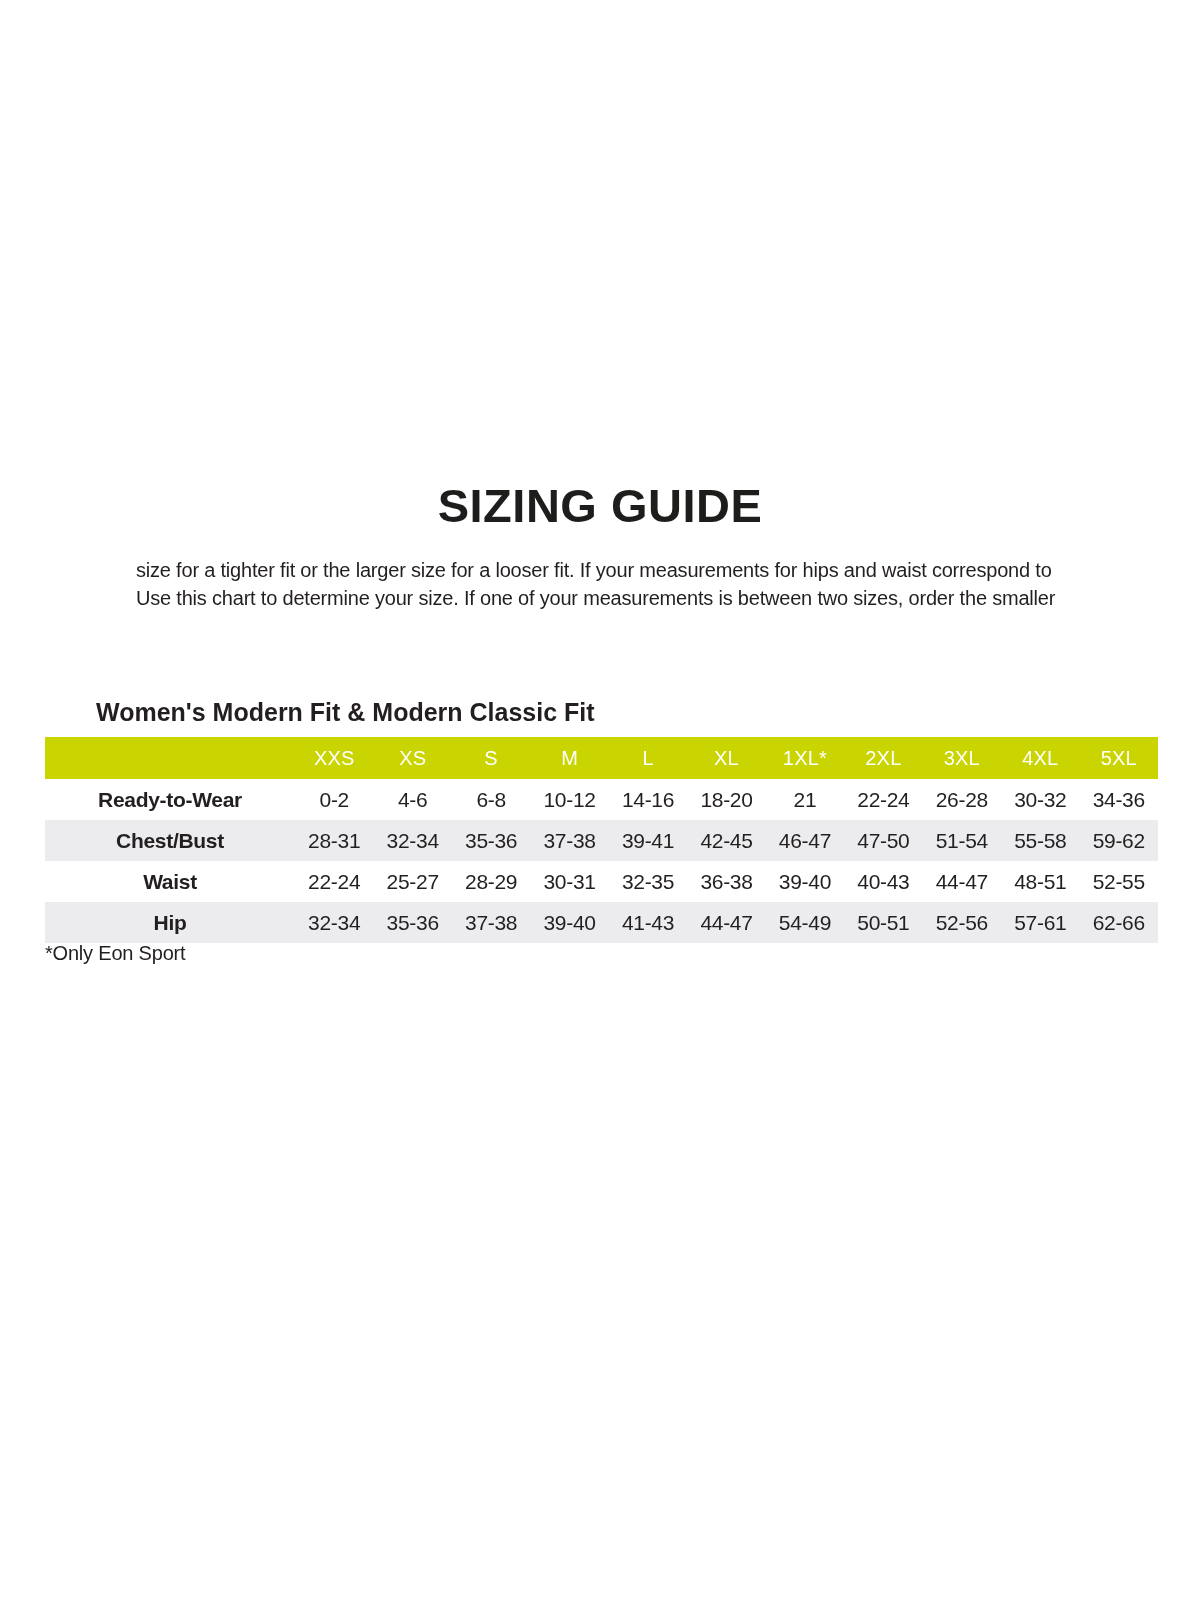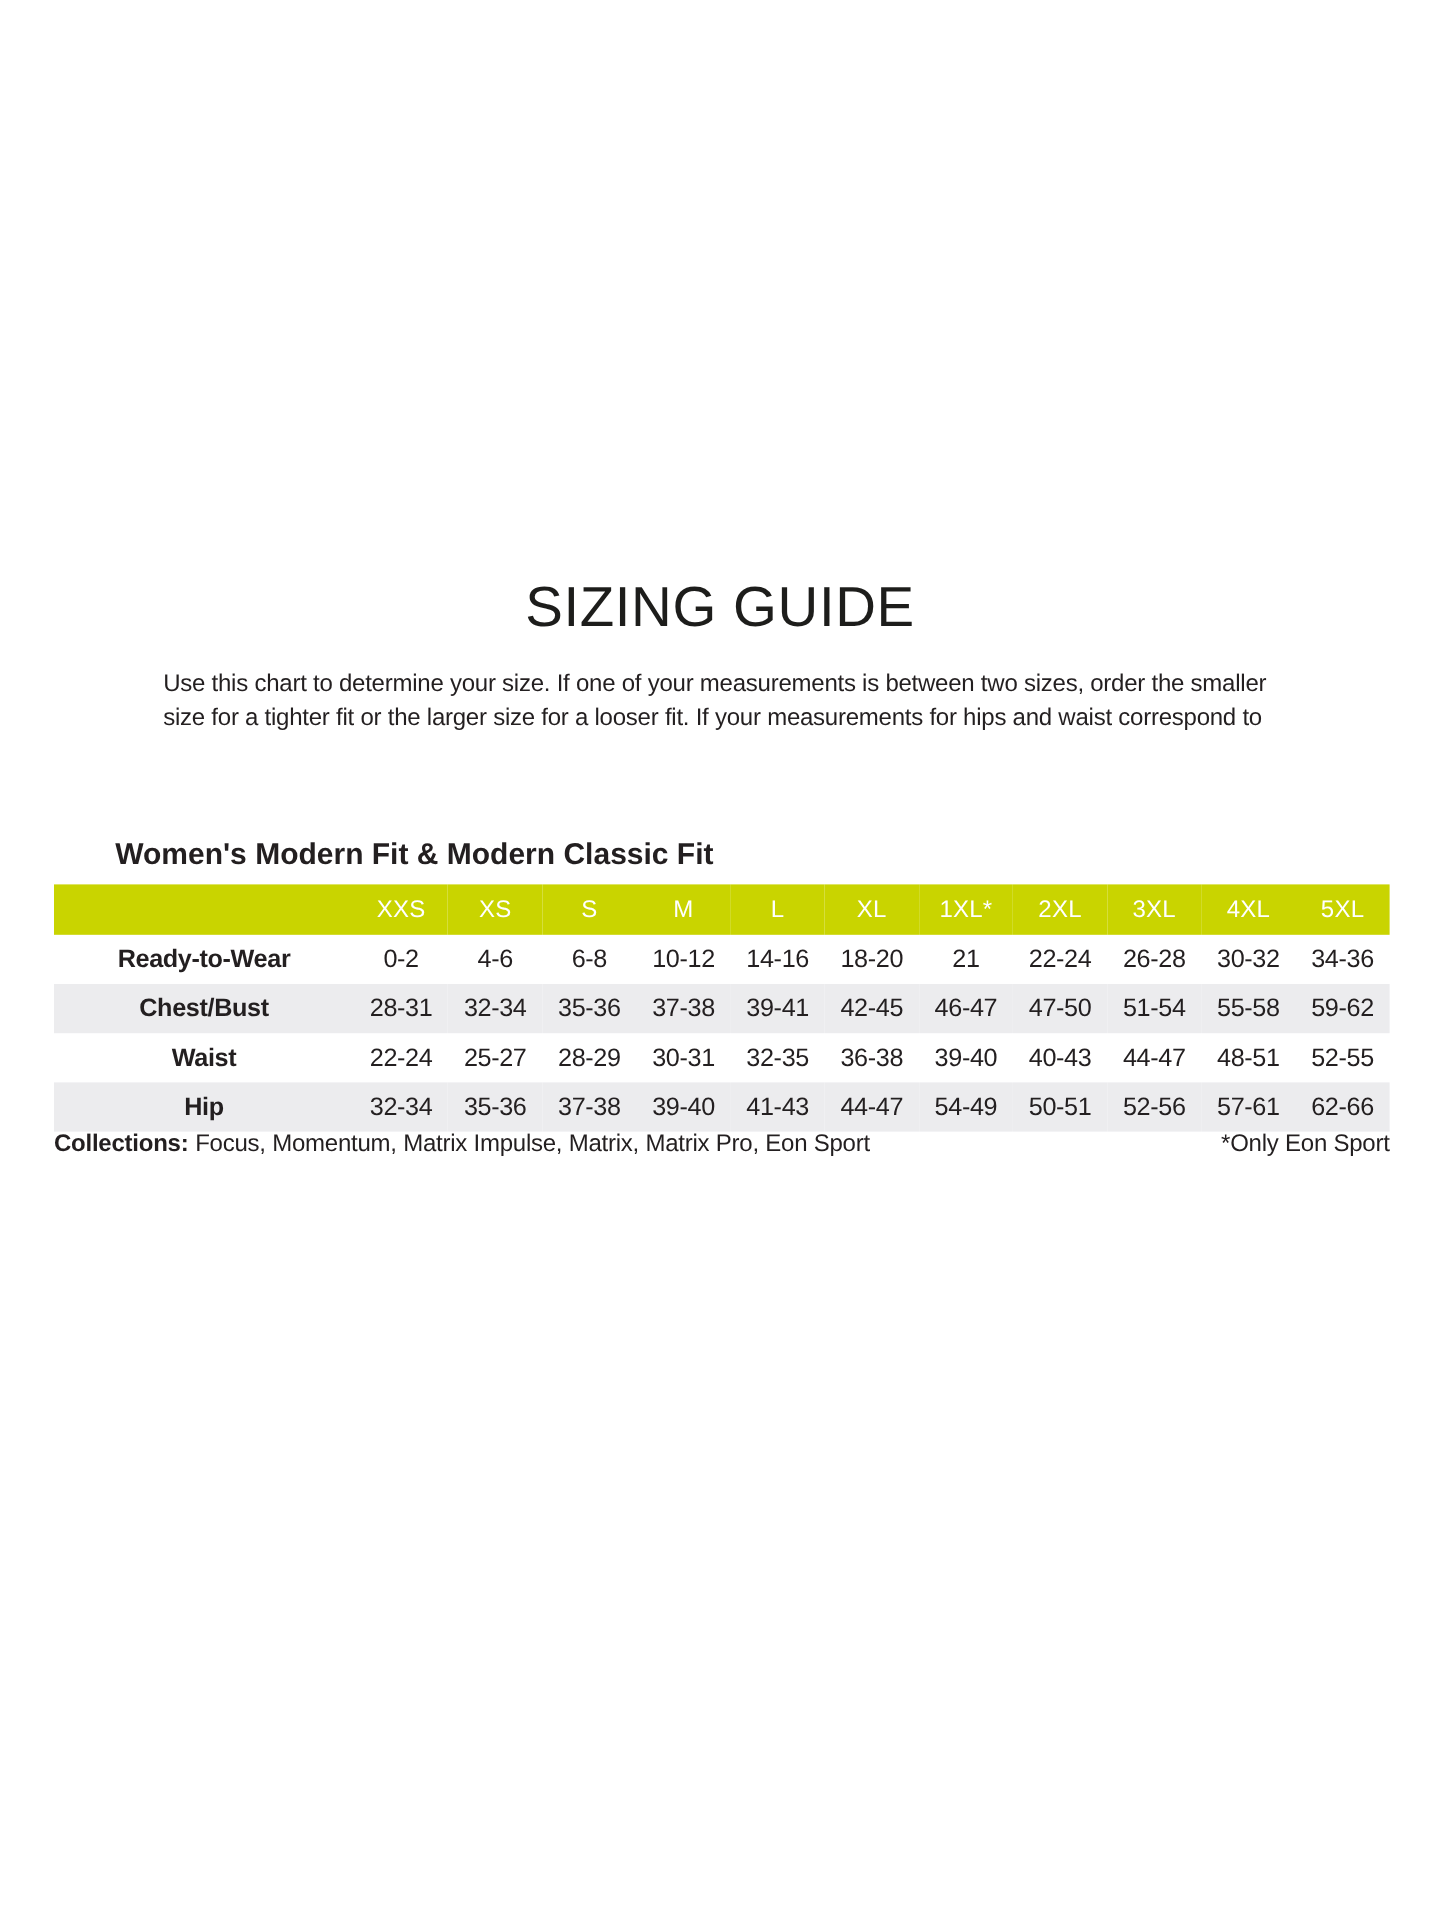--- a/index.html
+++ b/index.html
@@ -16,21 +16,21 @@
     color: #231f20;
     overflow: hidden;
   }
   .title {
     position: absolute;
     top: 478px;
     left: 0;
     width: 100%;
     text-align: center;
     font-size: 47px;
-    font-weight: 400;
+    font-weight: 700;
     letter-spacing: 0.5px;
     color: #1d1d1b;
   }
   .intro {
     position: absolute;
     top: 556px;
     left: 136px;
     width: 950px;
     font-size: 20px;
     line-height: 28px;
@@ -89,22 +89,22 @@
   .footer .collections-list { margin-left: 0.28em; }
 </style>
 </head>
 <body>
 
 <div class="page">
 
   <div class="title">SIZING GUIDE</div>
 
   <div class="intro">
+    <div class="line">size for a tighter fit or the larger size for a looser fit. If your measurements for hips and waist correspond to</div>
     <div class="line">Use this chart to determine your size. If one of your measurements is between two sizes, order the smaller</div>
-    <div class="line">size for a tighter fit or the larger size for a looser fit. If your measurements for hips and waist correspond to</div>
   </div>
 
   <div class="section-heading">Women's Modern Fit &amp; Modern Classic Fit</div>
 
   <table class="size-table">
     <colgroup>
       <col class="label-col">
       <col>
         <col>
         <col>
@@ -187,19 +187,16 @@
         <td>54-49</td>
         <td>50-51</td>
         <td>52-56</td>
         <td>57-61</td>
         <td>62-66</td>
       </tr>
     </tbody>
   </table>
 
   <div class="footer">
-    <div>
-      <span class="collections-label">Collections:</span><span class="collections-list">Focus, Momentum, Matrix Impulse, Matrix, Matrix Pro, Eon Sport</span>
-    </div>
     <div>*Only Eon Sport</div>
   </div>
 
 </div>
 
 </body></html>

